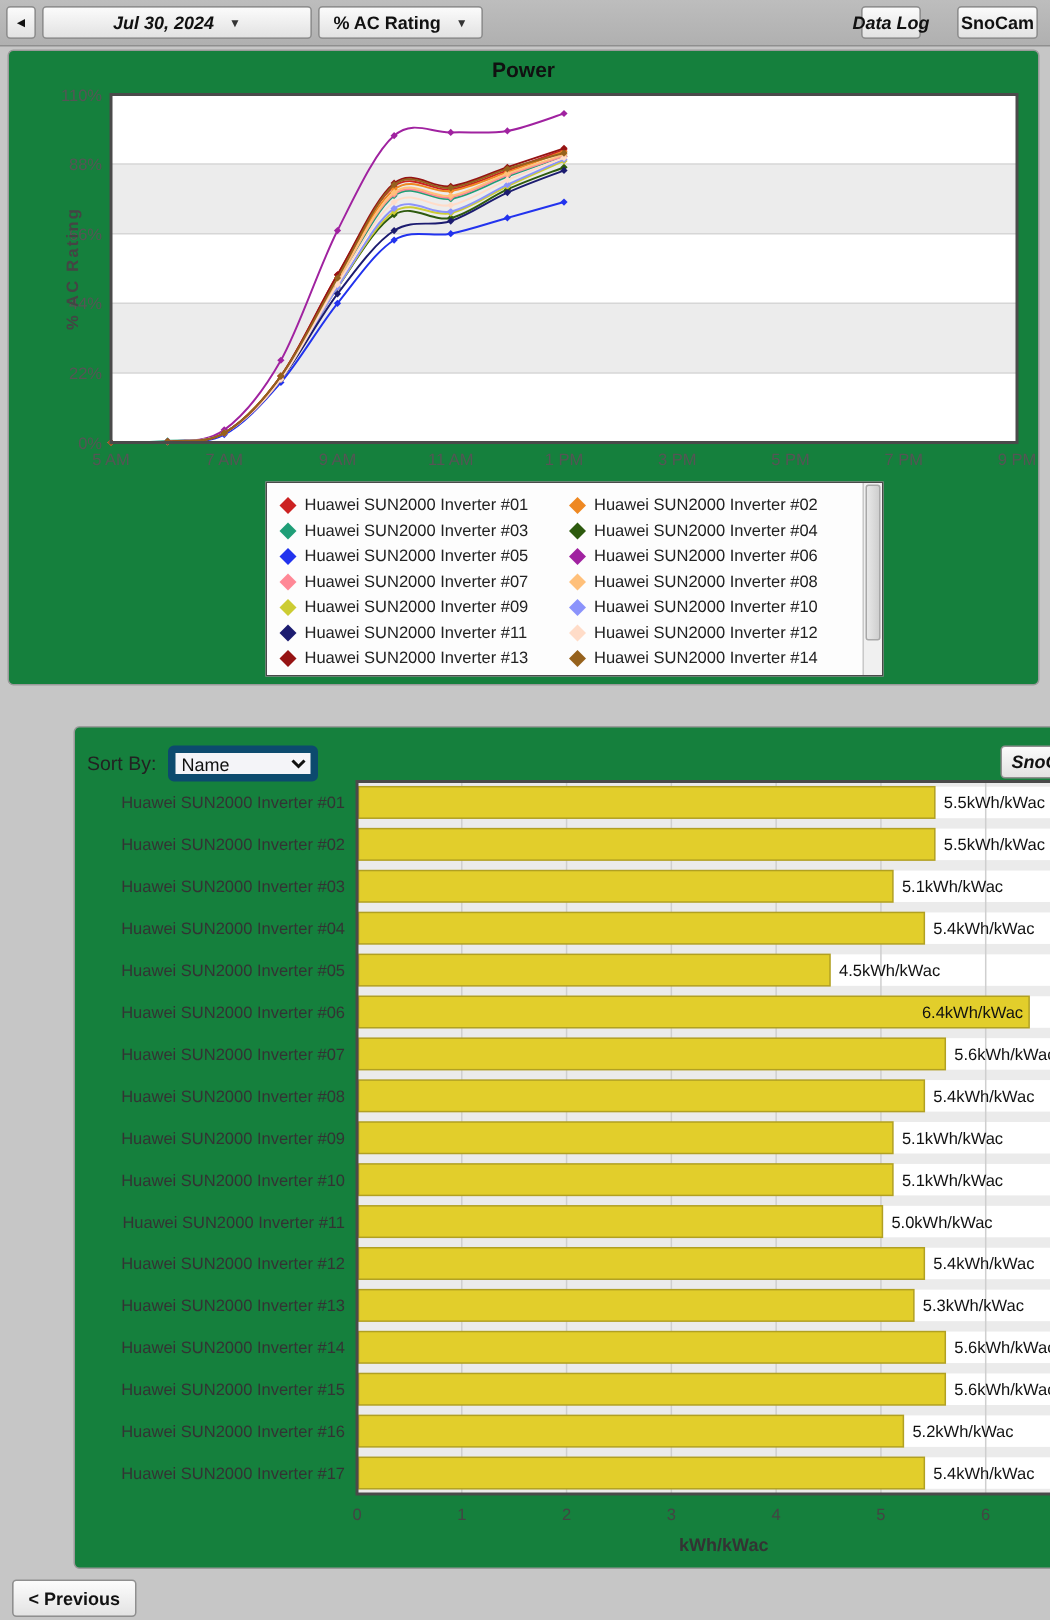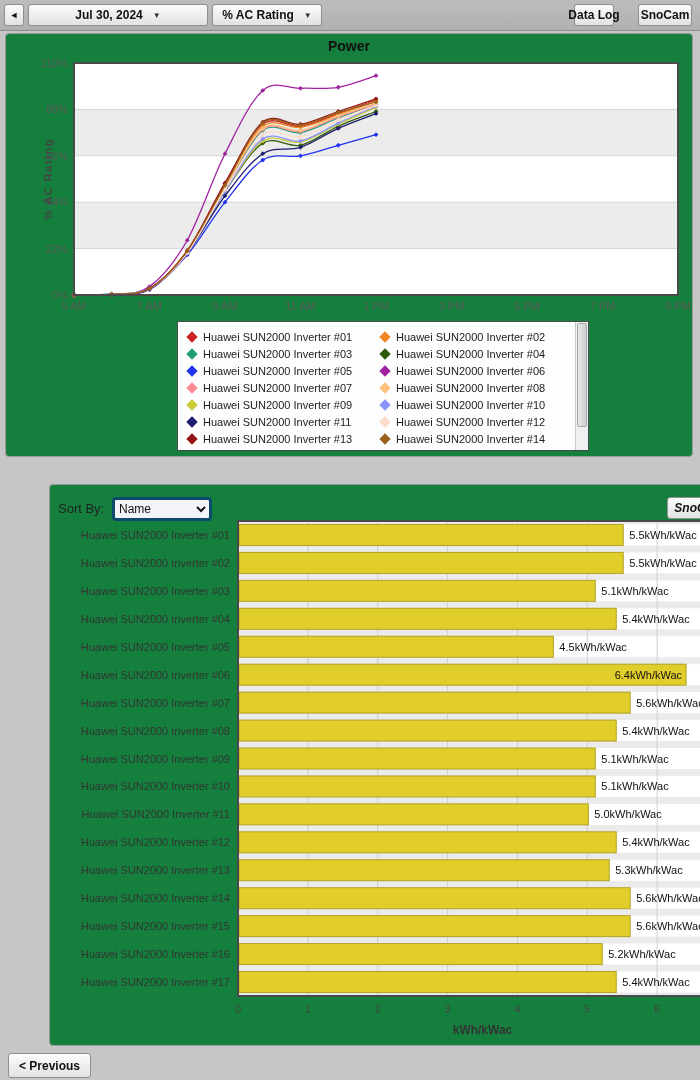--- a/index.html
+++ b/index.html
@@ -60,49 +60,49 @@
     background:linear-gradient(90deg,#e8e8e8,#cfcfcf);
     border:1px solid #a8a8a8;border-radius:2px;box-sizing:border-box;
   }
   
   .sortby-label{
     position:absolute;left:8px;top:16px;font-size:13px;color:#222;
   }
   #sort-select{
     position:absolute;left:62px;top:12px;width:100px;height:24px;
     font-size:12px;font-family:inherit;color:#111;
-    background:#f4f4f8;border:3px solid #0c4a6e;border-radius:4px;
+    background:#f4f4f8;border:5px solid #0c4a6e;border-radius:4px;
   }
   #snocam-button{left:auto;right:6px;top:12px;position:absolute;font-style:italic;}
   
   #previous-button{
     position:absolute;left:8px;top:1053px;height:23px;padding:0 10px;
     background:linear-gradient(#fcfcfc,#e3e3e3);
     border:1px solid #8f8f8f;border-radius:3px;
     font-size:12px;font-weight:bold;color:#111;
     display:flex;align-items:center;cursor:pointer;justify-content:center;
   }
   svg text{font-family:"Liberation Sans","DejaVu Sans",sans-serif;}
 </style>
 </head>
 <body>
 
 <div class="toolbar">
   <div class="tbtn" style="left:4px;width:20px;">
     <span style="font-size:9px;">◄</span>
   </div>
-  <div class="tbtn" style="left:28px;width:180px;">
+  <div class="tbtn" style="left:28px;width:180px;font-style:italic;">
     <span>Jul 30, 2024</span>
     <span class="chev">▼</span>
   </div>
   <div class="tbtn" style="left:212px;width:110px;">
     <span>% AC Rating</span>
     <span class="chev">▼</span>
   </div>
-  <div class="tbtn" style="left:574px;width:40px;">
+  <div class="tbtn" style="left:574px;width:40px;font-style:italic;">
     <span>Data Log</span>
   </div>
   <div class="tbtn" style="left:638px;width:54px;">
     <span>SnoCam</span>
   </div>
 </div>
 
 <div class="panel" id="power-panel">
   <div class="chart-title" style="top:4px;">Power</div>
   <svg id="power-svg" width="686" height="278" style="position:absolute;left:0;top:0;">

